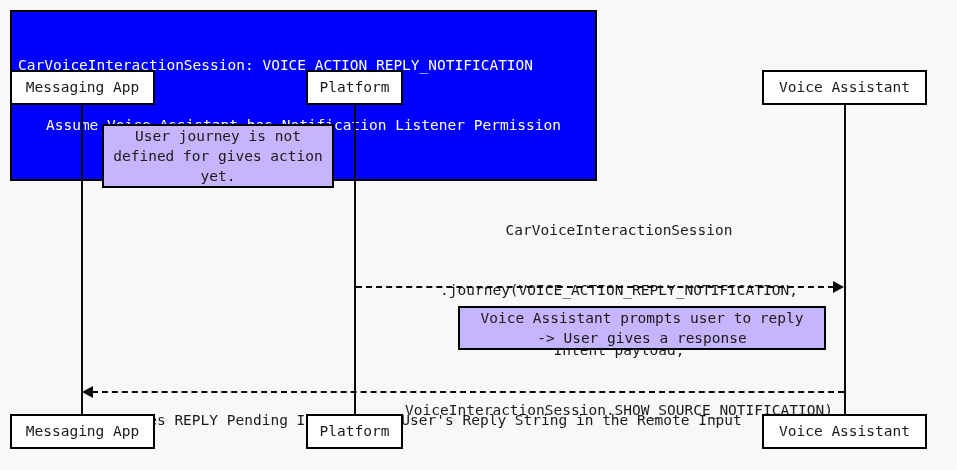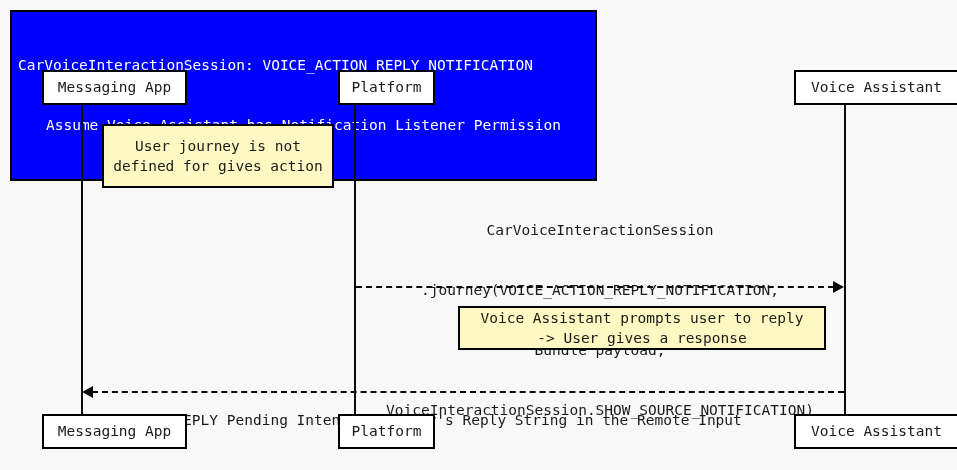--- a/index.html
+++ b/index.html
@@ -43,35 +43,34 @@
     box-sizing: border-box;
     background: #FFFFFF;
     border: 2px solid #000000;
     color: #1a1a1a;
     font-size: 14.5px;
     line-height: 1;
     display: flex;
     align-items: center;
     justify-content: center;
     white-space: pre;
-    margin-left: 32px;
   }
 
   
   .lifeline {
     position: absolute;
     width: 2px;
     background: #0a0a0a;
   }
 
   
   .note {
     position: absolute;
     box-sizing: border-box;
-    background: #fef9c3;
+    background: #c4b5fd;
     border: 2px solid #000000;
     color: #1a1a1a;
     font-size: 14.5px;
     line-height: 20px;
     text-align: center;
     white-space: pre;
     display: flex;
     flex-direction: column;
     justify-content: center;
     padding: 2px 6px;
@@ -132,26 +131,27 @@
   <div class="participant" style="left:306px; top:70px; width:97px; height:35px;">
     <span>Platform</span>
   </div>
   <div class="participant" style="left:762px; top:70px; width:165px; height:35px;">
     <span>Voice Assistant</span>
   </div>
 
   <div class="note" style="left:102px; top:124px; width:232px; height:64px;">
     <div>User journey is not</div>
     <div>defined for gives action</div>
+    <div>yet.</div>
   </div>
 
-  <div class="msg-text" style="left:356px; top:180px; width:488px;">
+  <div class="msg-text" style="left:356px; top:180px; width:488px;padding-left:19px;">
     <div>CarVoiceInteractionSession</div>
     <div>.journey(VOICE_ACTION_REPLY_NOTIFICATION,</div>
-    <div>Bundle payload,</div>
+    <div>Intent payload,</div>
     <div>VoiceInteractionSession.SHOW_SOURCE_NOTIFICATION)</div>
   </div>
 
   <div class="arrow-line" style="left:356px; top:286px; width:478px;"></div>
   <div class="arrow-head right" style="left:833px; top:281px;"></div>
 
   <div class="note" style="left:458px; top:306px; width:368px; height:44px;align-items:center;">
     <div>Voice Assistant prompts user to reply</div>
     <div>-&gt; User gives a response</div>
   </div>

